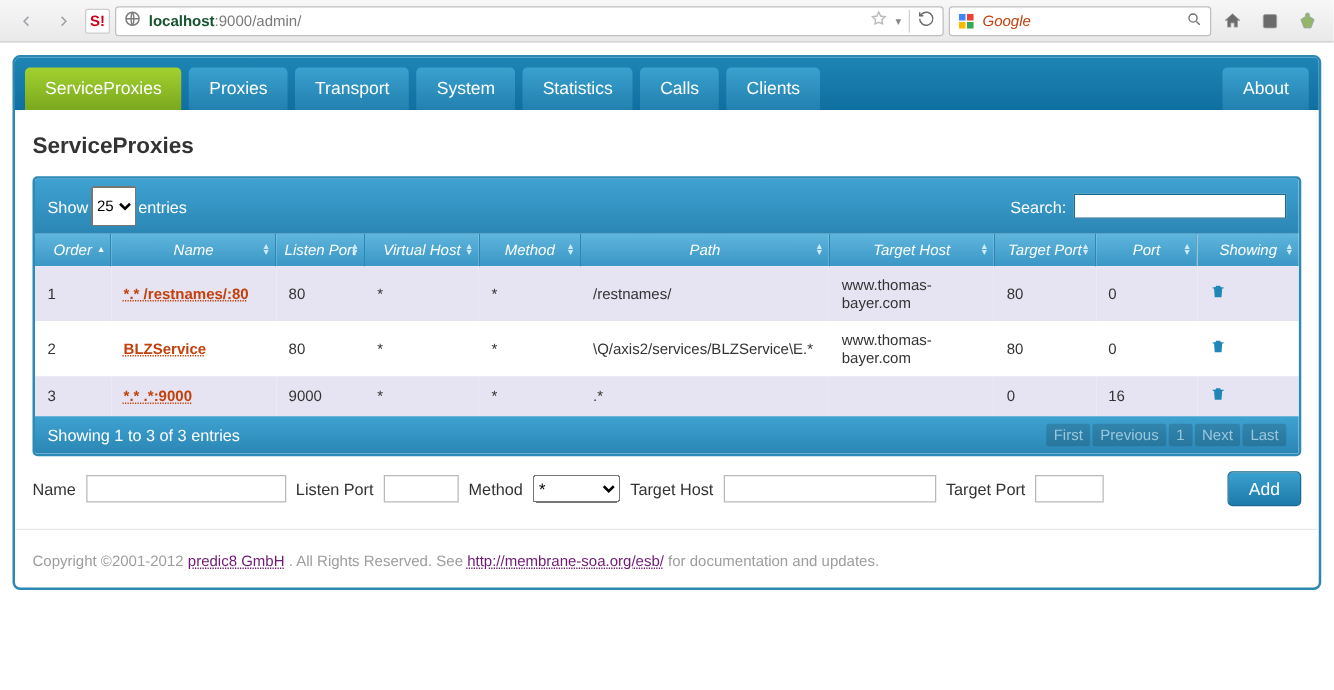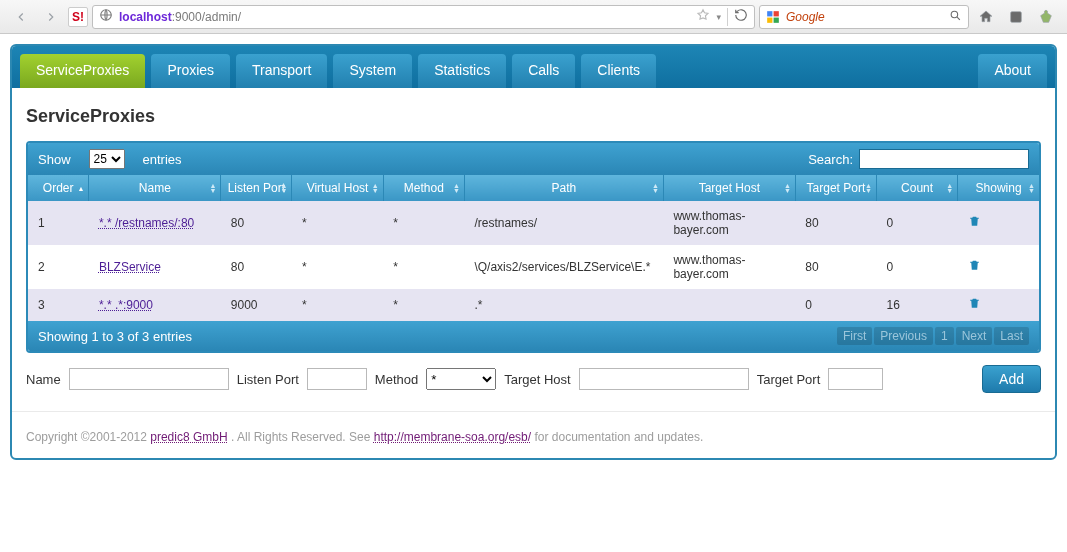--- a/index.html
+++ b/index.html
@@ -24,21 +24,21 @@
     font-weight:bold; color:#d0021b; font-size:12px;
     border:1px solid #ccc;border-radius:2px;
   }
   .urlbar {
     flex: 1; height: 24px; display: flex; align-items: center;
     background: #fff; border: 1px solid #bfbfbf; border-radius: 3px;
     padding: 0 6px; gap: 6px;
   }
   .urlbar .globe { color:#7d7d7d; }
   .urlbar .host { color:#7a7a7a; }
-  .urlbar .host b { color:#6d28d9; font-weight:bold; }
+  .urlbar .host b { color:#14532d; font-weight:bold; }
   .urlbar .star { margin-left:auto; color:#bbb; }
   .divider { width:1px; height:18px; background:#d0d0d0; }
   .refresh { color:#6b6b6b; }
   .searchbox {
     width: 210px; height: 24px; display:flex; align-items:center;
     background:#fff; border:1px solid #bfbfbf; border-radius:3px;
     padding: 0 6px; gap:6px; color:#c2410c; font-style:italic;
   }
   .g-icon { width:14px;height:14px; }
   .mag { margin-left:auto; color:#6b6b6b; }
@@ -70,45 +70,46 @@
   h2 { font-size: 18px; font-weight:bold; margin-bottom: 14px; color:#333; }
 
   
   .dt-wrapper { border: 2px solid #2c8ab8; border-radius:4px; overflow:hidden; }
   .dt-topbar, .dt-bottombar {
     display:flex; align-items:center; padding: 6px 10px;
     background: linear-gradient(#3fa2d1, #2a86b5);
     color:#fff; font-size:13px;
   }
   .dt-topbar select {
-    margin: 0 18px; height:20px; font-size:12px;
+    margin: 0 2px; height:32px; font-size:12px;
   }
   .dt-topbar .search-right { margin-left:auto; display:flex; align-items:center; gap:6px; }
   .dt-topbar input[type=text] { height:20px; width:170px; border:1px solid #196b93; padding:0 4px; }
 
   table.grid { width:100%; border-collapse:collapse; font-size:12px; }
   table.grid thead th {
     background: linear-gradient(#5fb6dd, #3a96c5);
     color:#fff; font-weight:normal; padding:6px 4px;
     border-right:1px solid #2b88b6;
     position:relative; text-align:center;
     cursor:pointer;
+    font-style:italic;
   }
   table.grid thead th:last-child { border-right:none; }
   .sort {
     position:absolute; right:4px; top:50%; transform:translateY(-50%);
     display:flex; flex-direction:column; line-height:5px; font-size:7px; color:#cfeaf7;
   }
   .sort.asc-active .up { color:#fff; }
   table.grid tbody td {
     padding:8px 10px; color:#333; vertical-align:middle;
   }
   table.grid tbody tr:nth-child(odd) { background:#e6e4f2; }
   table.grid tbody tr:nth-child(even){ background:#ffffff; }
-  .link { color:#4c1d95; text-decoration:underline dotted; cursor:pointer; }
+  .link { color:#c2410c; text-decoration:underline dotted; cursor:pointer;font-weight:bold; }
   .trash { color:#1f86b6; cursor:pointer; }
 
   .dt-bottombar { justify-content:space-between; }
   .pager { display:flex; gap:2px; }
   .pager span {
     padding:2px 6px; border-radius:2px;
     background:rgba(0,0,0,.15); color:#9bc6db; font-size:12px;
   }
 
   
@@ -274,21 +275,21 @@
                     <span>▼</span>
                   </span></th>
               <th><span>Target Host</span><span class="sort">
                     <span class="up">▲</span>
                     <span>▼</span>
                   </span></th>
               <th><span>Target Port</span><span class="sort">
                     <span class="up">▲</span>
                     <span>▼</span>
                   </span></th>
-              <th><span>Count</span><span class="sort">
+              <th><span>Port</span><span class="sort">
                     <span class="up">▲</span>
                     <span>▼</span>
                   </span></th>
               <th><span>Showing</span><span class="sort">
                     <span class="up">▲</span>
                     <span>▼</span>
                   </span></th>
             </tr>
           </thead>
           <tbody id="grid-body">

